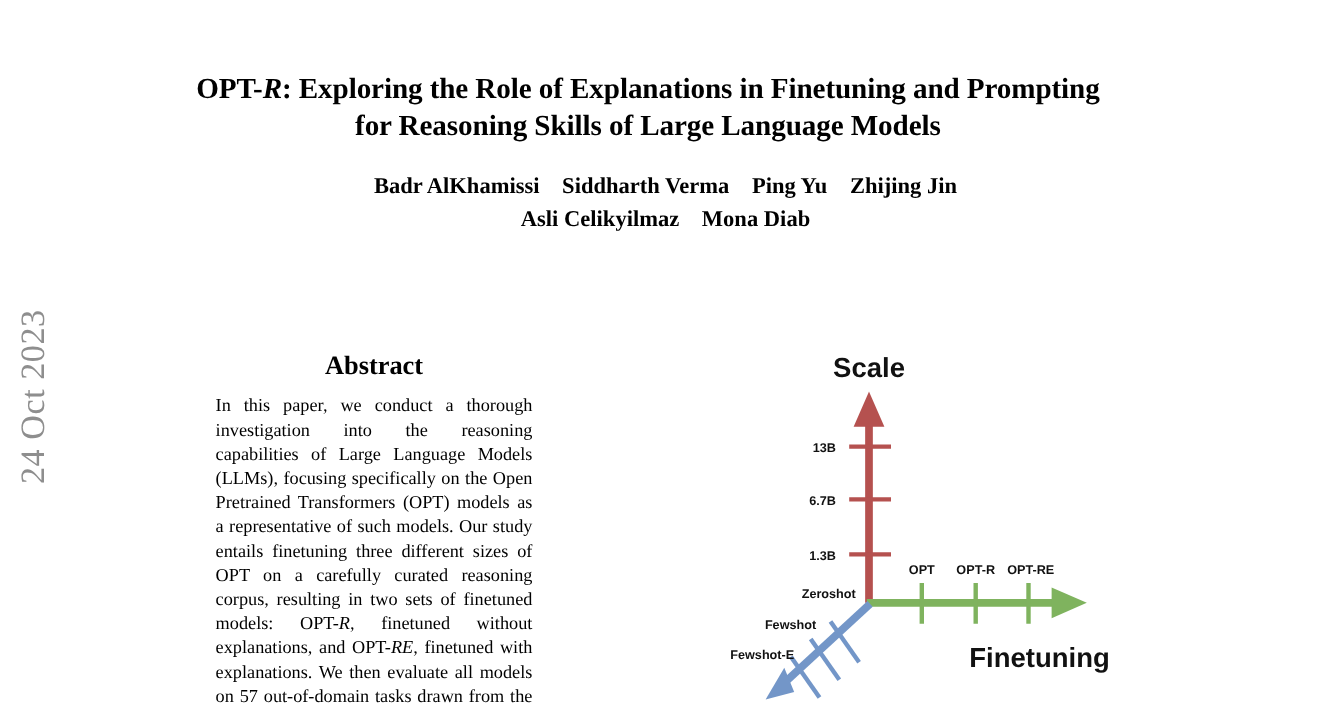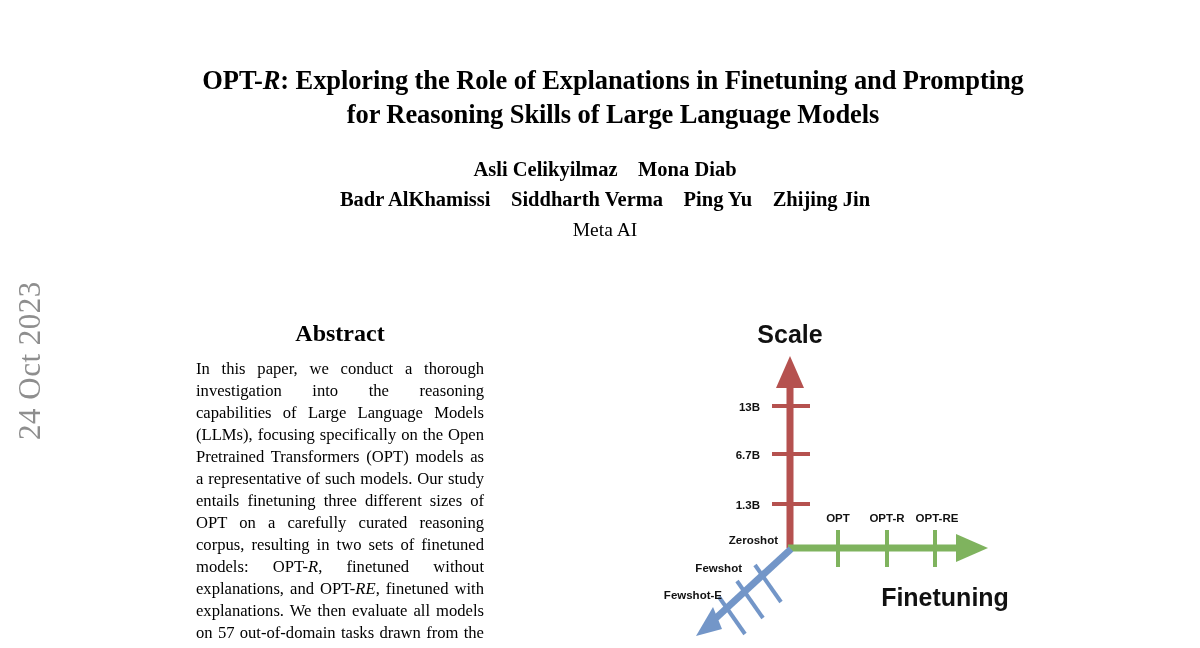--- a/index.html
+++ b/index.html
@@ -31,21 +31,21 @@
     font-family: "Liberation Serif", serif;
     font-size: 31px;
     letter-spacing: 0.5px;
     color: #8e8e8e;
     white-space: nowrap;
   }
 
   
   #title-block {
     position: absolute;
-    left: 148px;
+    left: 124px;
     top: 46px;
     width: 930px;
     text-align: center;
   }
   #paper-title {
     font-family: "Liberation Serif", serif;
     font-weight: bold;
     font-size: 26.5px;
     line-height: 1.28;
     letter-spacing: -0.1px;
@@ -129,23 +129,22 @@
 
 <div id="arxiv-stamp">
   <span>24 Oct 2023</span>
 </div>
 
 <div id="title-block">
   <h1 id="paper-title"><span>OPT-</span><span class="ital">R</span><span>: Exploring the Role of Explanations in Finetuning and Prompting</span><br><span>for Reasoning Skills of Large Language Models</span></h1>
 </div>
 
 <div id="authors-block">
+  <div class="author-row">Badr AlKhamissi    Siddharth Verma    Ping Yu    Zhijing Jin</div>
   <div class="author-row">Asli Celikyilmaz    Mona Diab</div>
-  <div class="author-row">Badr AlKhamissi    Siddharth Verma    Ping Yu    Zhijing Jin</div>
-  <div id="affiliation">Meta AI</div>
 </div>
 
 <div id="abstract-col">
   <div id="abstract-heading">Abstract</div>
   <div id="abstract-body"><span>In this paper, we conduct a thorough investigation into the reasoning capabilities of Large Language Models (LLMs), focusing specifically on the Open Pretrained Transformers (OPT) models as a representative of such models. Our study entails finetuning three different sizes of OPT on a carefully curated reasoning corpus, resulting in two sets of finetuned models: OPT-</span><span class="ital">R</span><span>, finetuned without explanations, and OPT-</span><span class="ital">RE</span><span>, finetuned with explanations. We then evaluate all models on 57 out-of-domain tasks drawn from the </span><span class="sc">Super</span><span>-</span></div>
 </div>
 
 <div id="figure-panel">
   <svg id="figure-svg" width="520" height="330" viewBox="0 0 520 330">
 

